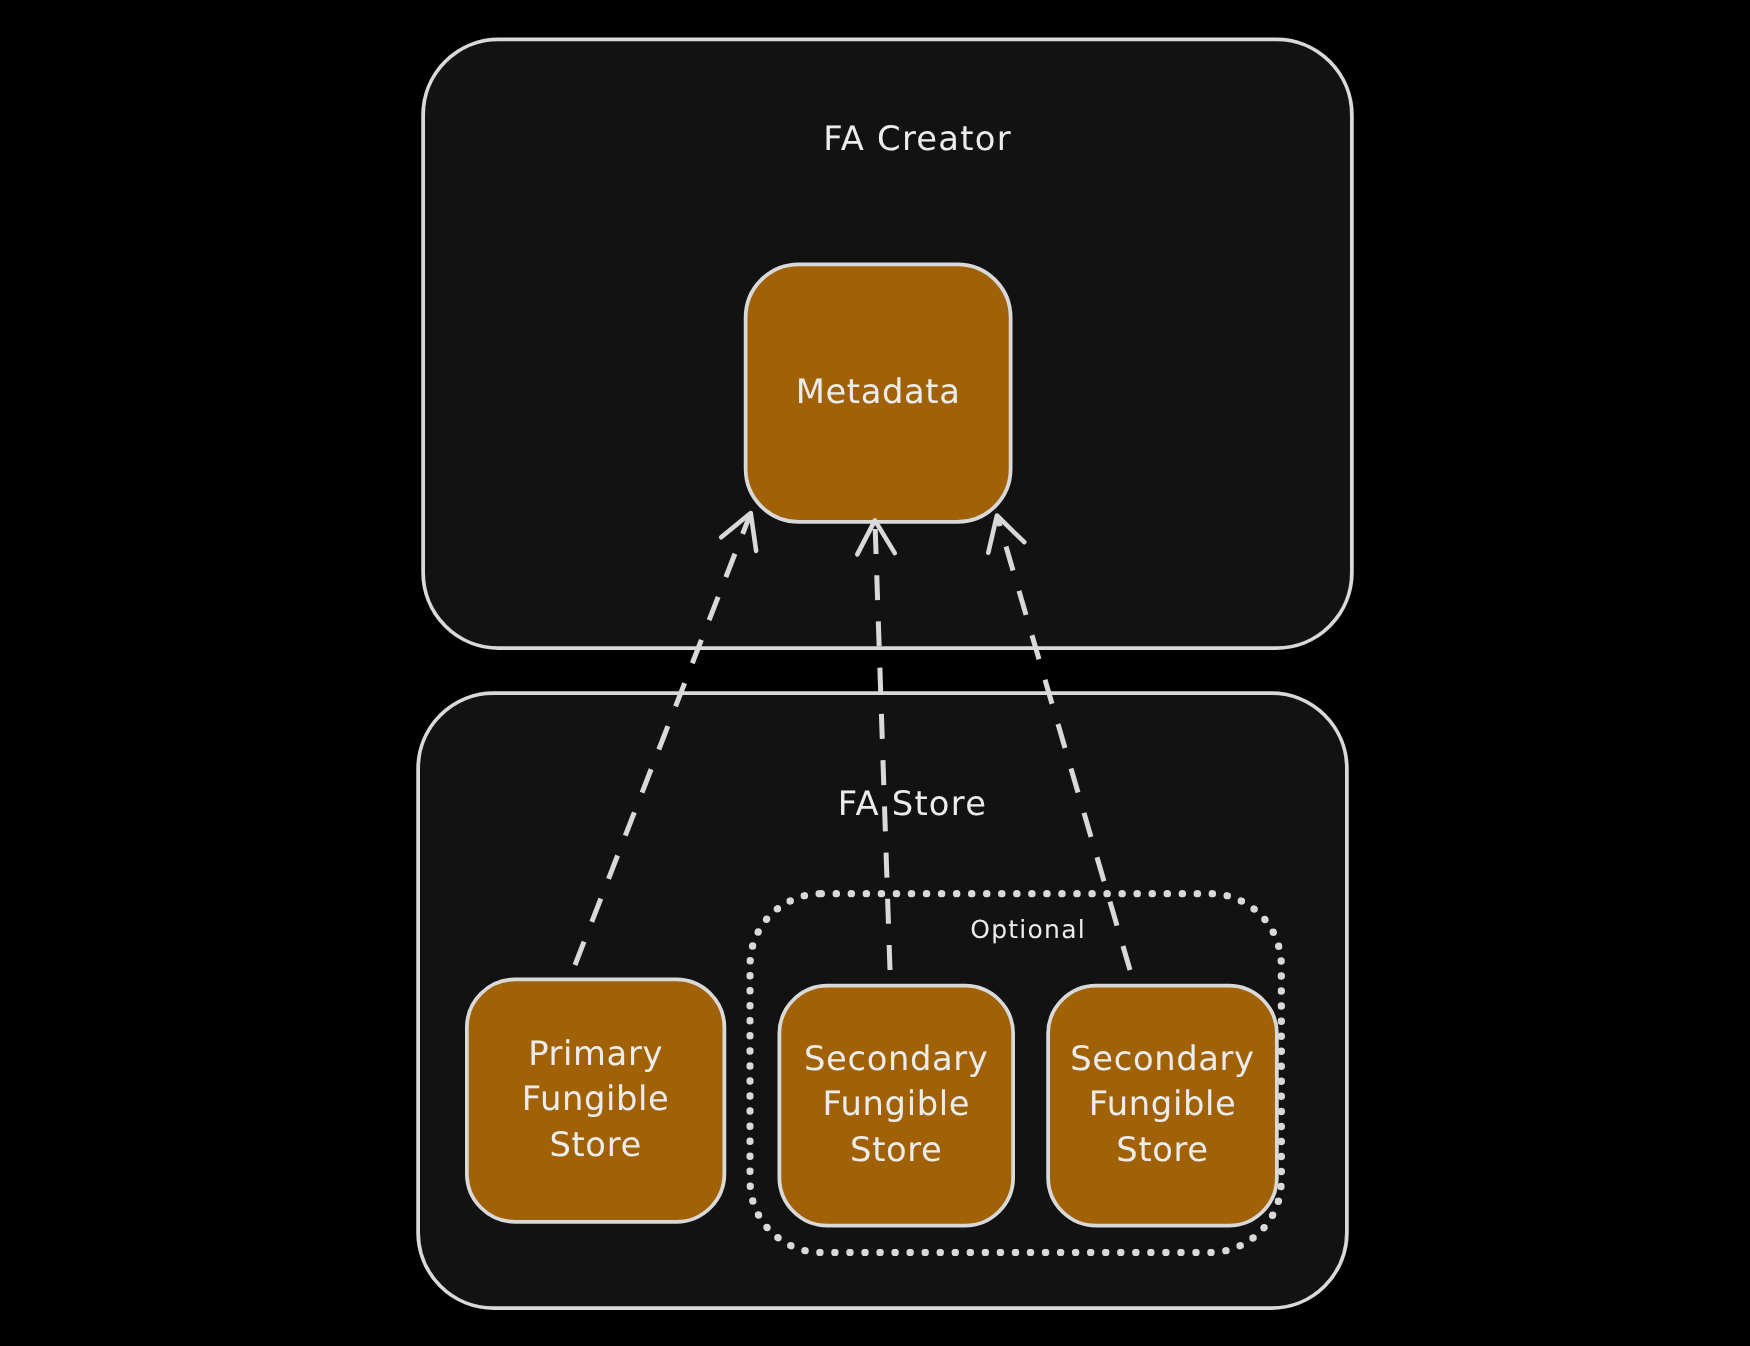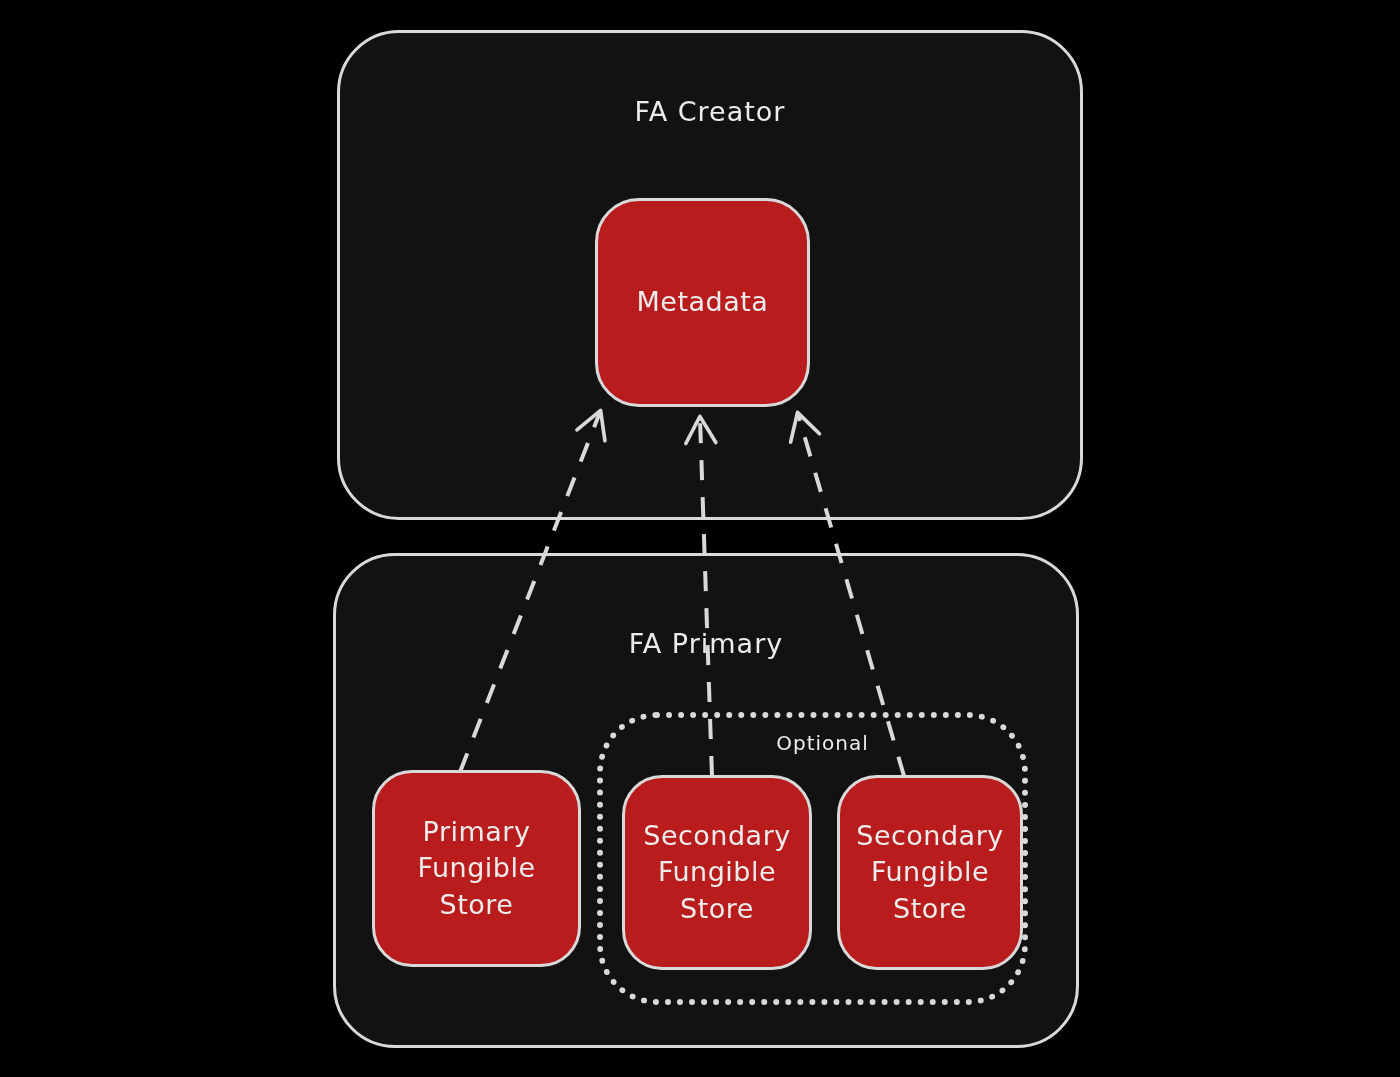--- a/index.html
+++ b/index.html
@@ -16,35 +16,37 @@
   .frame{
     position:absolute;
     border:3.5px solid var(--stroke);
     background:var(--panel);
     border-radius:62px;
     box-sizing:border-box;
   }
   .node{
     position:absolute;
     border:3.5px solid var(--stroke);
-    background:#b91c1c;
+    background:#a16207;
     border-radius:44px;
     box-sizing:border-box;
     display:flex;align-items:center;justify-content:center;
     text-align:center;
+    margin-top:12px;
   }
   .node .node-label{
     font-size:27px;line-height:1.35;letter-spacing:0.5px;
     padding:0 14px;
   }
   .frame-label{
     position:absolute;
     text-align:center;
     font-size:27px;letter-spacing:1px;
     color:var(--text);
+    margin-left:24px;
   }
   .optional{
     position:absolute;
     border:6px dotted var(--stroke);
     border-radius:60px;
     box-sizing:border-box;
     background:transparent;
   }
   .optional-label{
     position:absolute;
@@ -64,21 +66,21 @@
 <body>
 
 <div class="frame" style="left:337px;top:30px;width:746px;height:490px;"></div>
 <div class="frame-label" style="left:337px;top:96px;width:746px;">FA Creator</div>
 
 <div class="node" style="left:595px;top:198px;width:215px;height:209px;">
   <div class="node-label">Metadata</div>
 </div>
 
 <div class="frame" style="left:333px;top:553px;width:746px;height:495px;"></div>
-<div class="frame-label" style="left:333px;top:628px;width:746px;">FA Primary</div>
+<div class="frame-label" style="left:333px;top:628px;width:746px;">FA Store</div>
 
 <div class="optional" style="left:597px;top:712px;width:431px;height:293px;"></div>
 <div class="optional-label" style="left:700px;top:731px;width:245px;">Optional</div>
 
 <div class="node" style="left:372px;top:770px;width:209px;height:197px;border-radius:40px;">
   <div class="node-label">Primary Fungible Store</div>
 </div>
 
 <div class="node" style="left:622px;top:775px;width:190px;height:195px;border-radius:40px;">
   <div class="node-label">Secondary Fungible Store</div>

